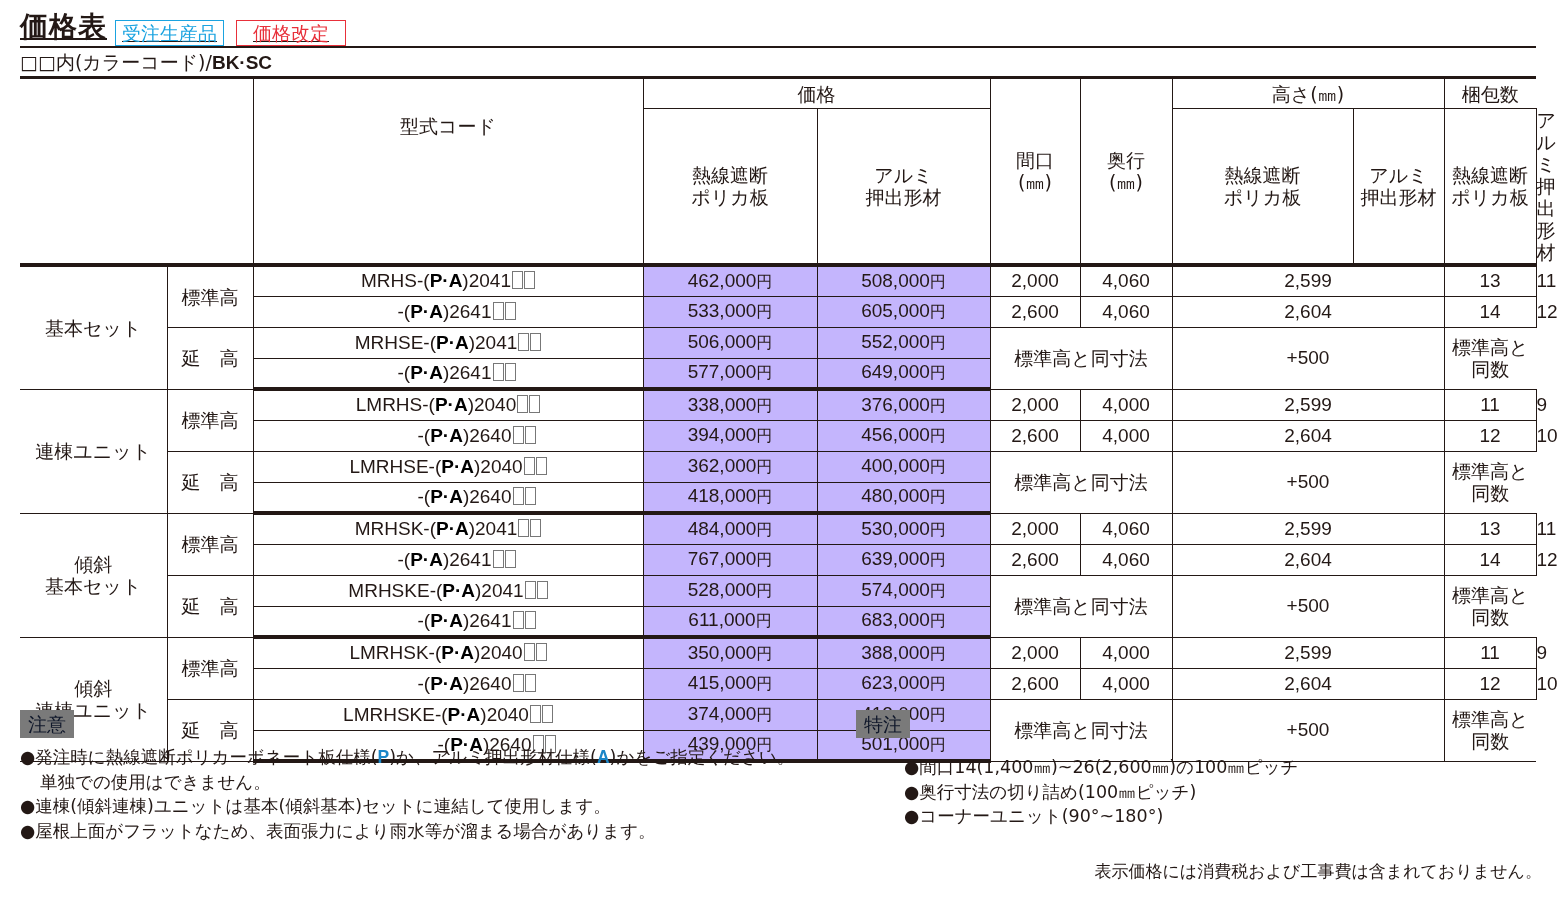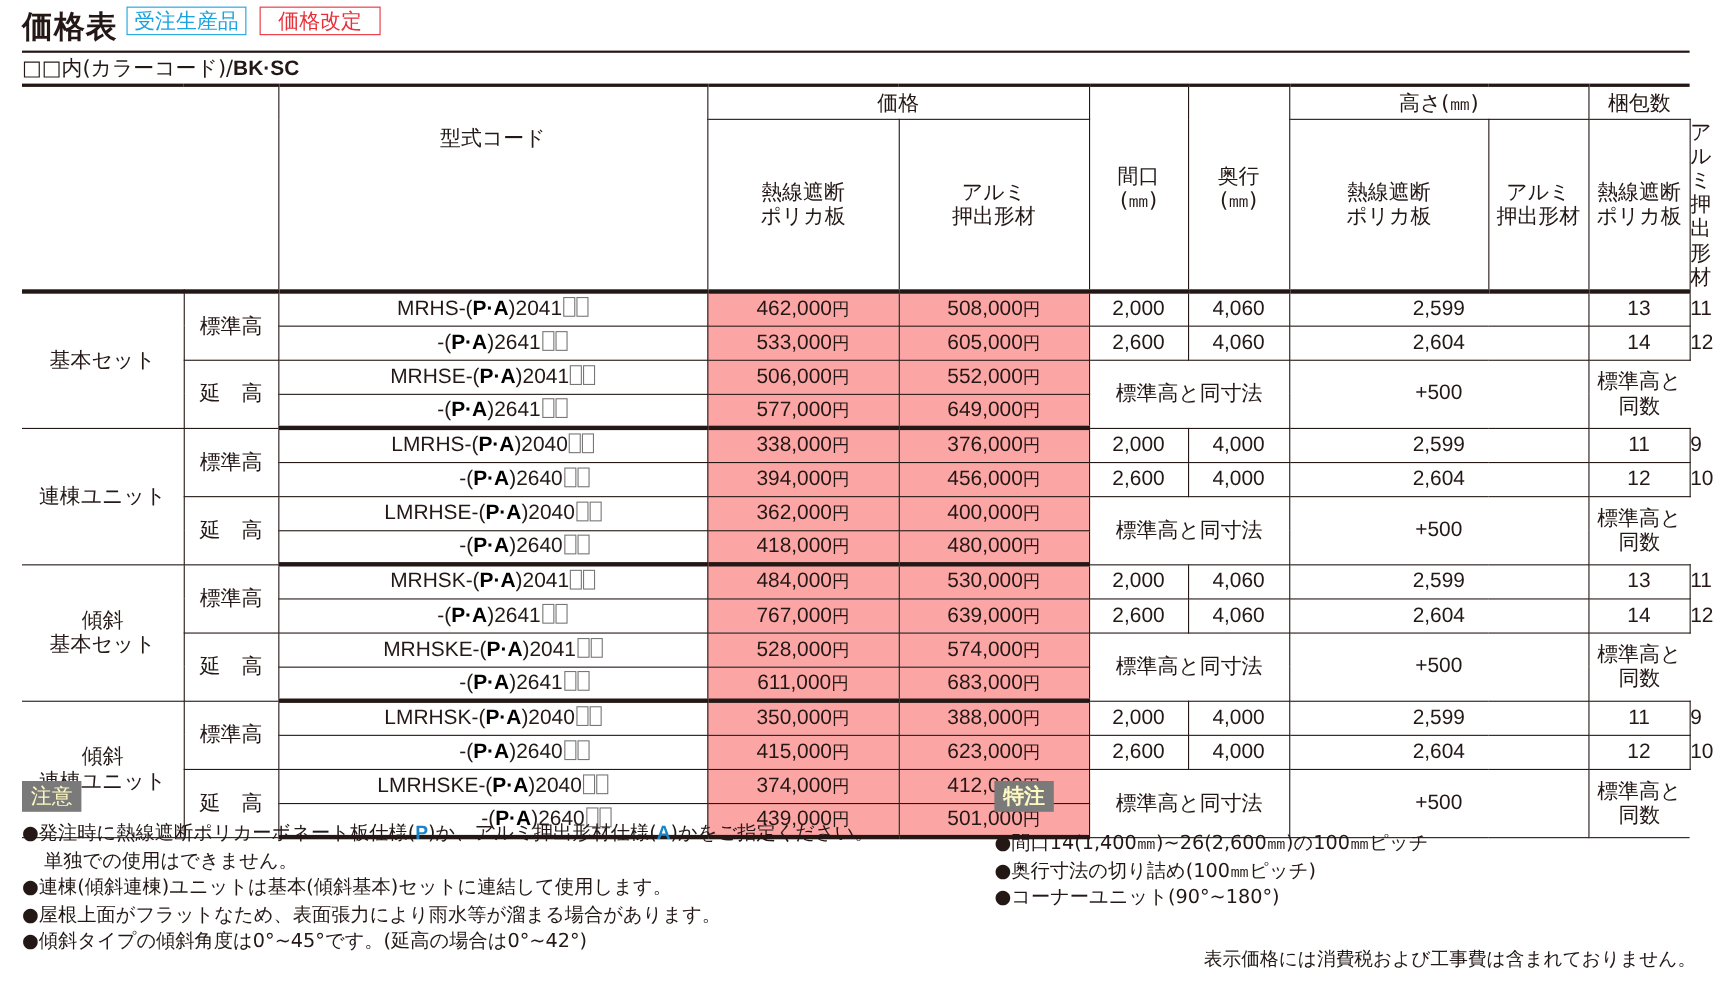--- a/index.html
+++ b/index.html
@@ -1,49 +1,49 @@
 <!DOCTYPE html>
 <html><head>
 <meta charset="utf-8">
 <style>
   html, body { margin:0; padding:0; background:#ffffff; }
   body { width:1564px; height:904px; position:relative; overflow:hidden;
          font-family:"DejaVu Sans","Liberation Sans",sans-serif; color:#231815; }
-  .title-row { position:absolute; left:20px; top:6px; height:40px; display:flex; align-items:flex-start; }
+  .title-row { position:absolute; left:20px; top:6px; height:40px; display:flex; align-items:flex-end;text-decoration:underline; }
   .title { font-size:28px; font-weight:bold; letter-spacing:1px; margin-right:8px; }
   .badge { font-size:19px; padding:0 6px; line-height:24px; border:1.5px solid; margin-right:12px; }
   .badge.blue { color:#1aa3e0; border-color:#1aa3e0; }
   .badge.red { color:#e8303a; border-color:#e8303a; padding:0 16px; }
   .rule { position:absolute; left:20px; right:28px; background:#231815; }
   .subtitle { position:absolute; left:20px; top:50px; font-size:19px; line-height:24px; }
   .subtitle b { font-family:"Liberation Sans",sans-serif; font-weight:bold; }
 
   table.price { position:absolute; left:20px; top:76px; width:1516px; border-collapse:collapse; table-layout:fixed; }
   table.price td, table.price th { border:1px solid #231815; padding:0; text-align:center; vertical-align:middle;
          font-weight:normal; font-size:19px; line-height:22px; }
   table.price tr > *:first-child { border-left:none; }
   table.price tr > *:last-child { border-right:none; }
   table.price thead tr:first-child th { border-top:3px solid #231815; }
   table.price thead tr:last-child th, table.price thead th.tall { border-bottom:4px solid #231815; }
   table.price tbody tr { height:31px; }
   table.price tbody tr.grp-end td { border-bottom:4px solid #231815; }
-  td.price { background:#fca5a5; font-family:"Liberation Sans",sans-serif; font-weight:bold; font-size:21px; }
+  td.price { background:#c4b5fd; font-family:"Liberation Sans",sans-serif; font-weight:bold; font-size:21px; }
   td.price .yen { font-family:"DejaVu Sans",sans-serif; font-weight:normal; font-size:16px; }
   td.model { font-family:"Liberation Sans",sans-serif; font-weight:bold; font-size:22px; text-align:left; padding-left:8px; white-space:nowrap; }
   td.model.cont { text-align:left; }
   .pa { color:#000000;font-weight:bold; }
   .sq { display:inline-block; width:11px; height:18px; border:1px solid #777; margin-left:1px; vertical-align:-2px; box-sizing:border-box; }
   td.num { font-family:"Liberation Sans",sans-serif; font-size:20px; }
   td.group { text-align:left; padding-left:8px; font-size:19px; line-height:25px; }
   td.sub { font-size:19px; }
   td.note { font-size:17px; }
   th.hdr2 { line-height:24px; font-size:19px; }
   th.hdr3 { font-size:17px; line-height:23px; }
 
-  .label-box { position:absolute; background:#7a7a7a; color:#fef9c3; font-size:19px; padding:2px 8px; line-height:24px; }
+  .label-box { position:absolute; background:#7a7a7a; color:#0f172a; font-size:19px; padding:2px 8px; line-height:24px; }
   .notes { position:absolute; font-size:17.5px; line-height:24.5px; }
   .notes .item .blue { color:#1a86c8; font-weight:bold; font-family:"Liberation Sans",sans-serif; }
   .notes .indent { padding-left:20px; }
   .footer { position:absolute; right:22px; top:860px; font-size:17px; }
 </style>
 </head>
 <body>
 
 <div class="title-row">
   <span class="title">価格表</span>
@@ -270,23 +270,22 @@
       </tr>
     </tbody>
 </table>
 
 <div class="label-box" style="left:20px;top:710px;">注意</div>
 <div class="notes" style="left:20px;top:745px;">
   <div class="item"><span>●発注時に熱線遮断ポリカーボネート板仕様(</span><span class="blue">P</span><span>)か、アルミ押出形材仕様(</span><span class="blue">A</span><span>)かをご指定ください。</span></div>
   <div class="item indent">単独での使用はできません。</div>
   <div class="item">●連棟(傾斜連棟)ユニットは基本(傾斜基本)セットに連結して使用します。</div>
   <div class="item">●屋根上面がフラットなため、表面張力により雨水等が溜まる場合があります。</div>
-  <div class="item">●傾斜タイプの傾斜角度は0°~45°です。(延高の場合は0°~42°)</div>
-</div>
-
-<div class="label-box" style="left:904px;top:710px;font-weight:bold;">特注</div>
+</div>
+
+<div class="label-box" style="left:856px;top:710px;">特注</div>
 <div class="notes" style="left:904px;top:755px;">
   <div class="item">●間口14(1,400㎜)~26(2,600㎜)の100㎜ピッチ</div>
   <div class="item">●奥行寸法の切り詰め(100㎜ピッチ)</div>
   <div class="item">●コーナーユニット(90°~180°)</div>
 </div>
 
 <div class="footer">表示価格には消費税および工事費は含まれておりません。</div>
 
 </body></html>

